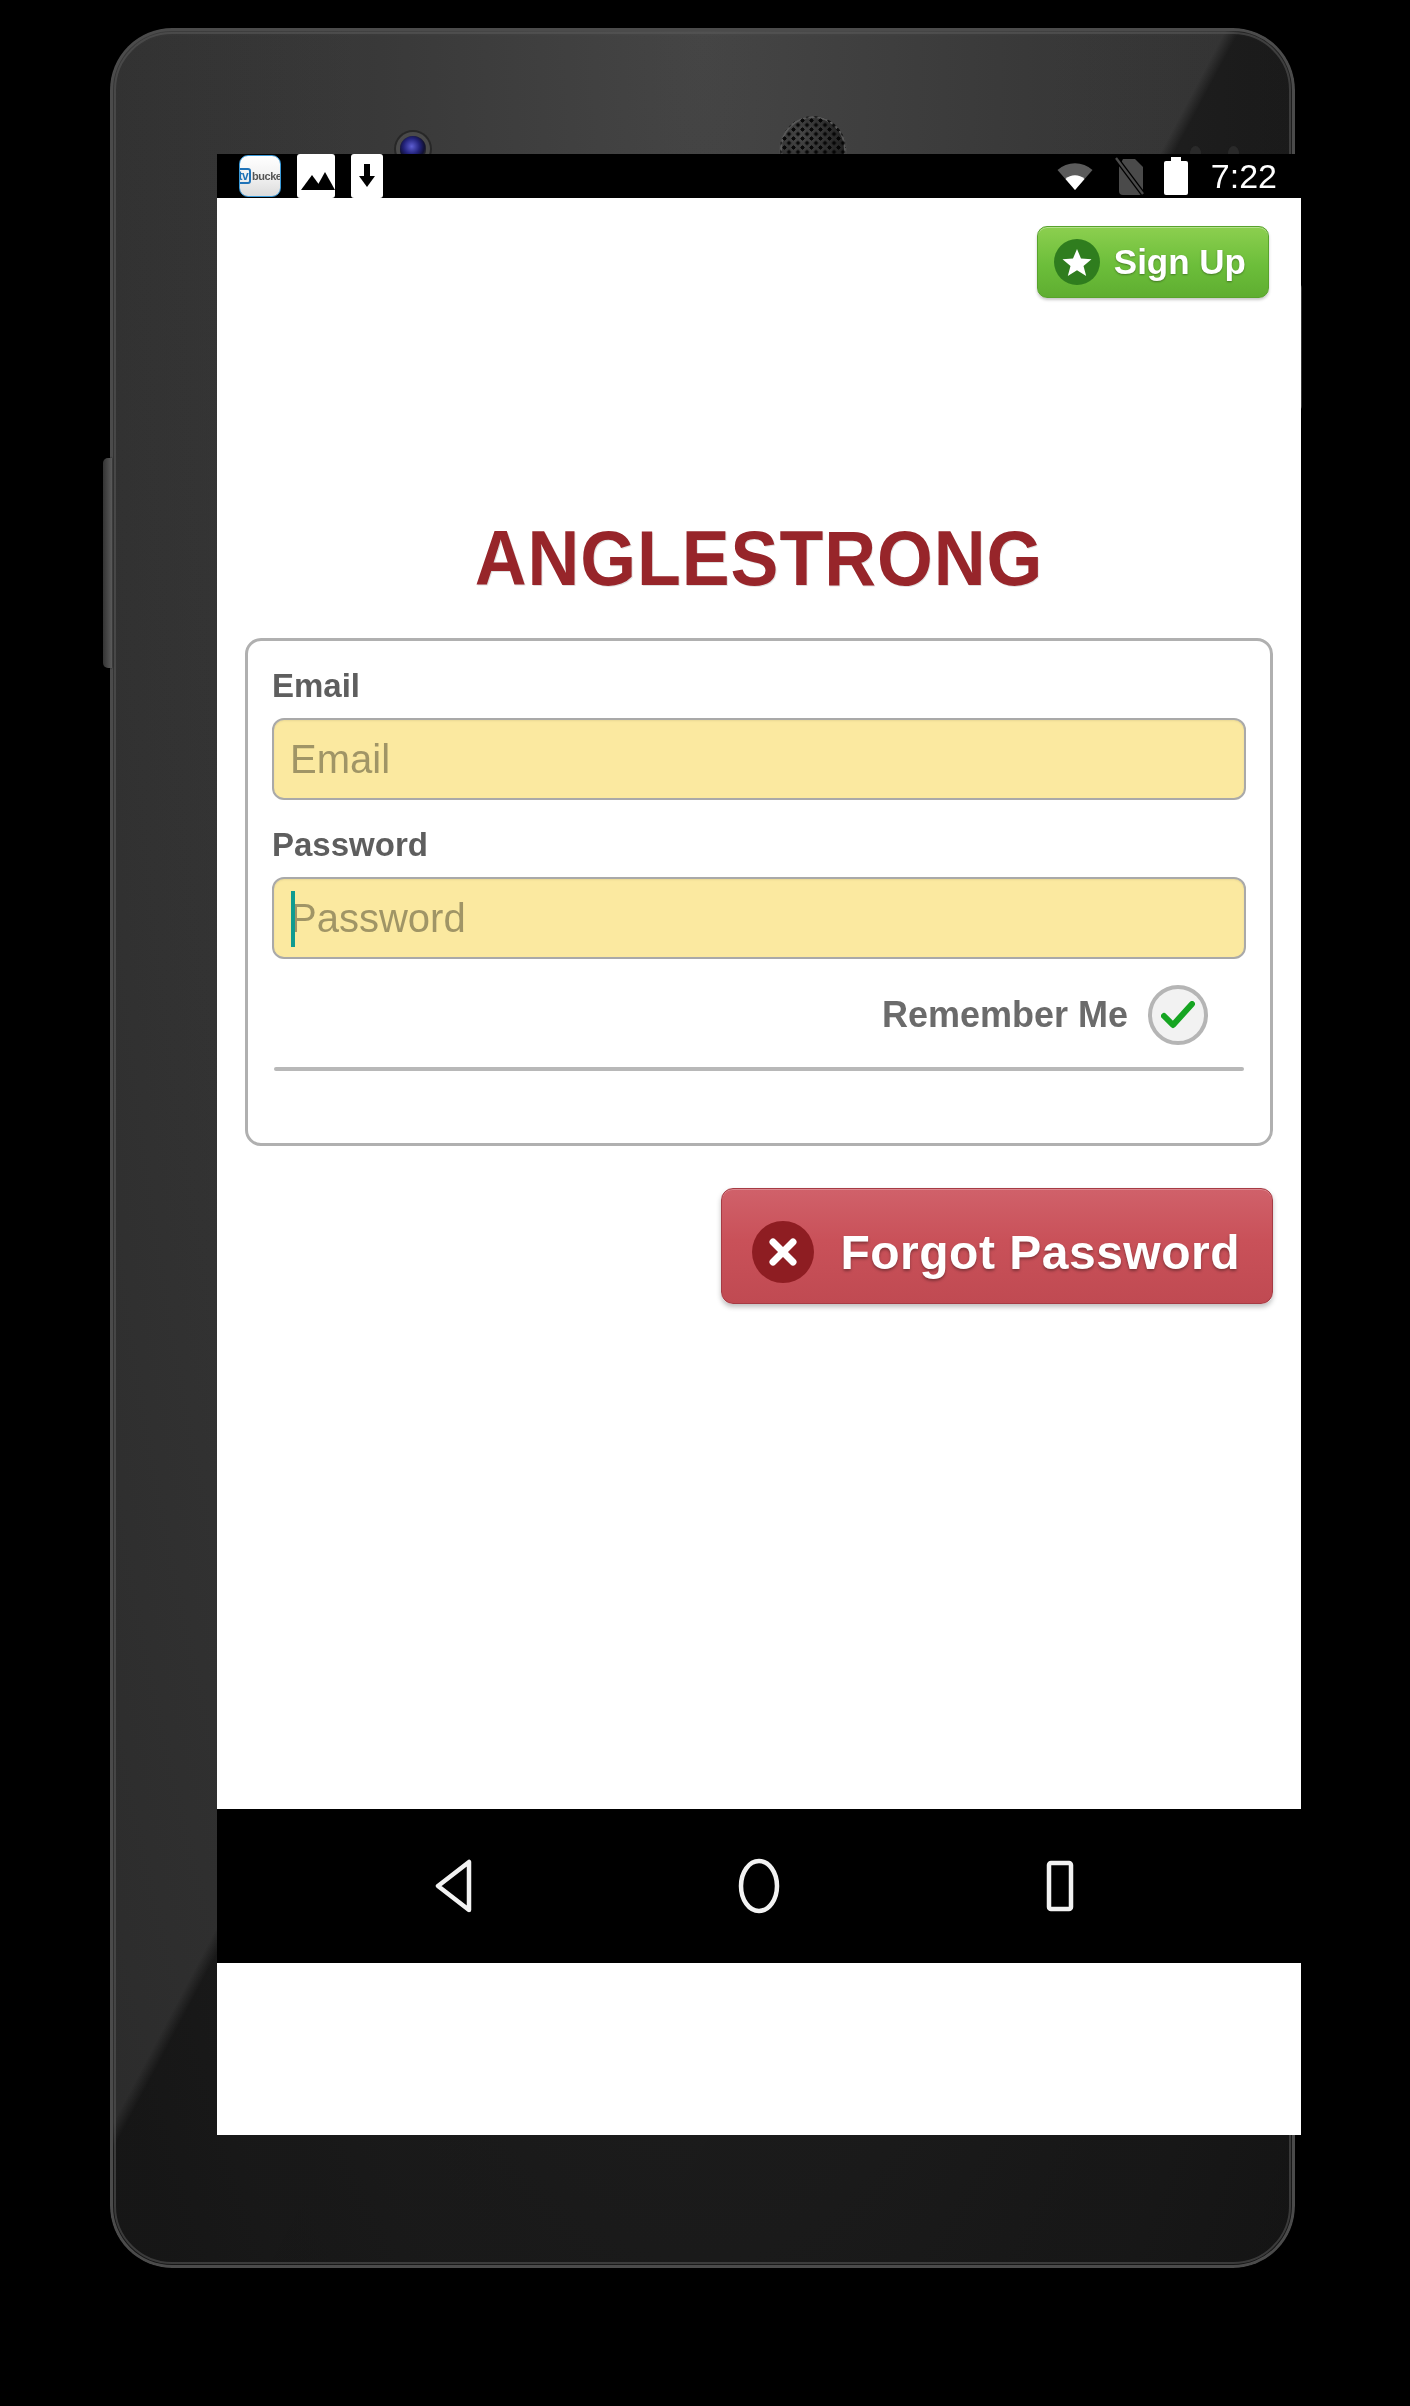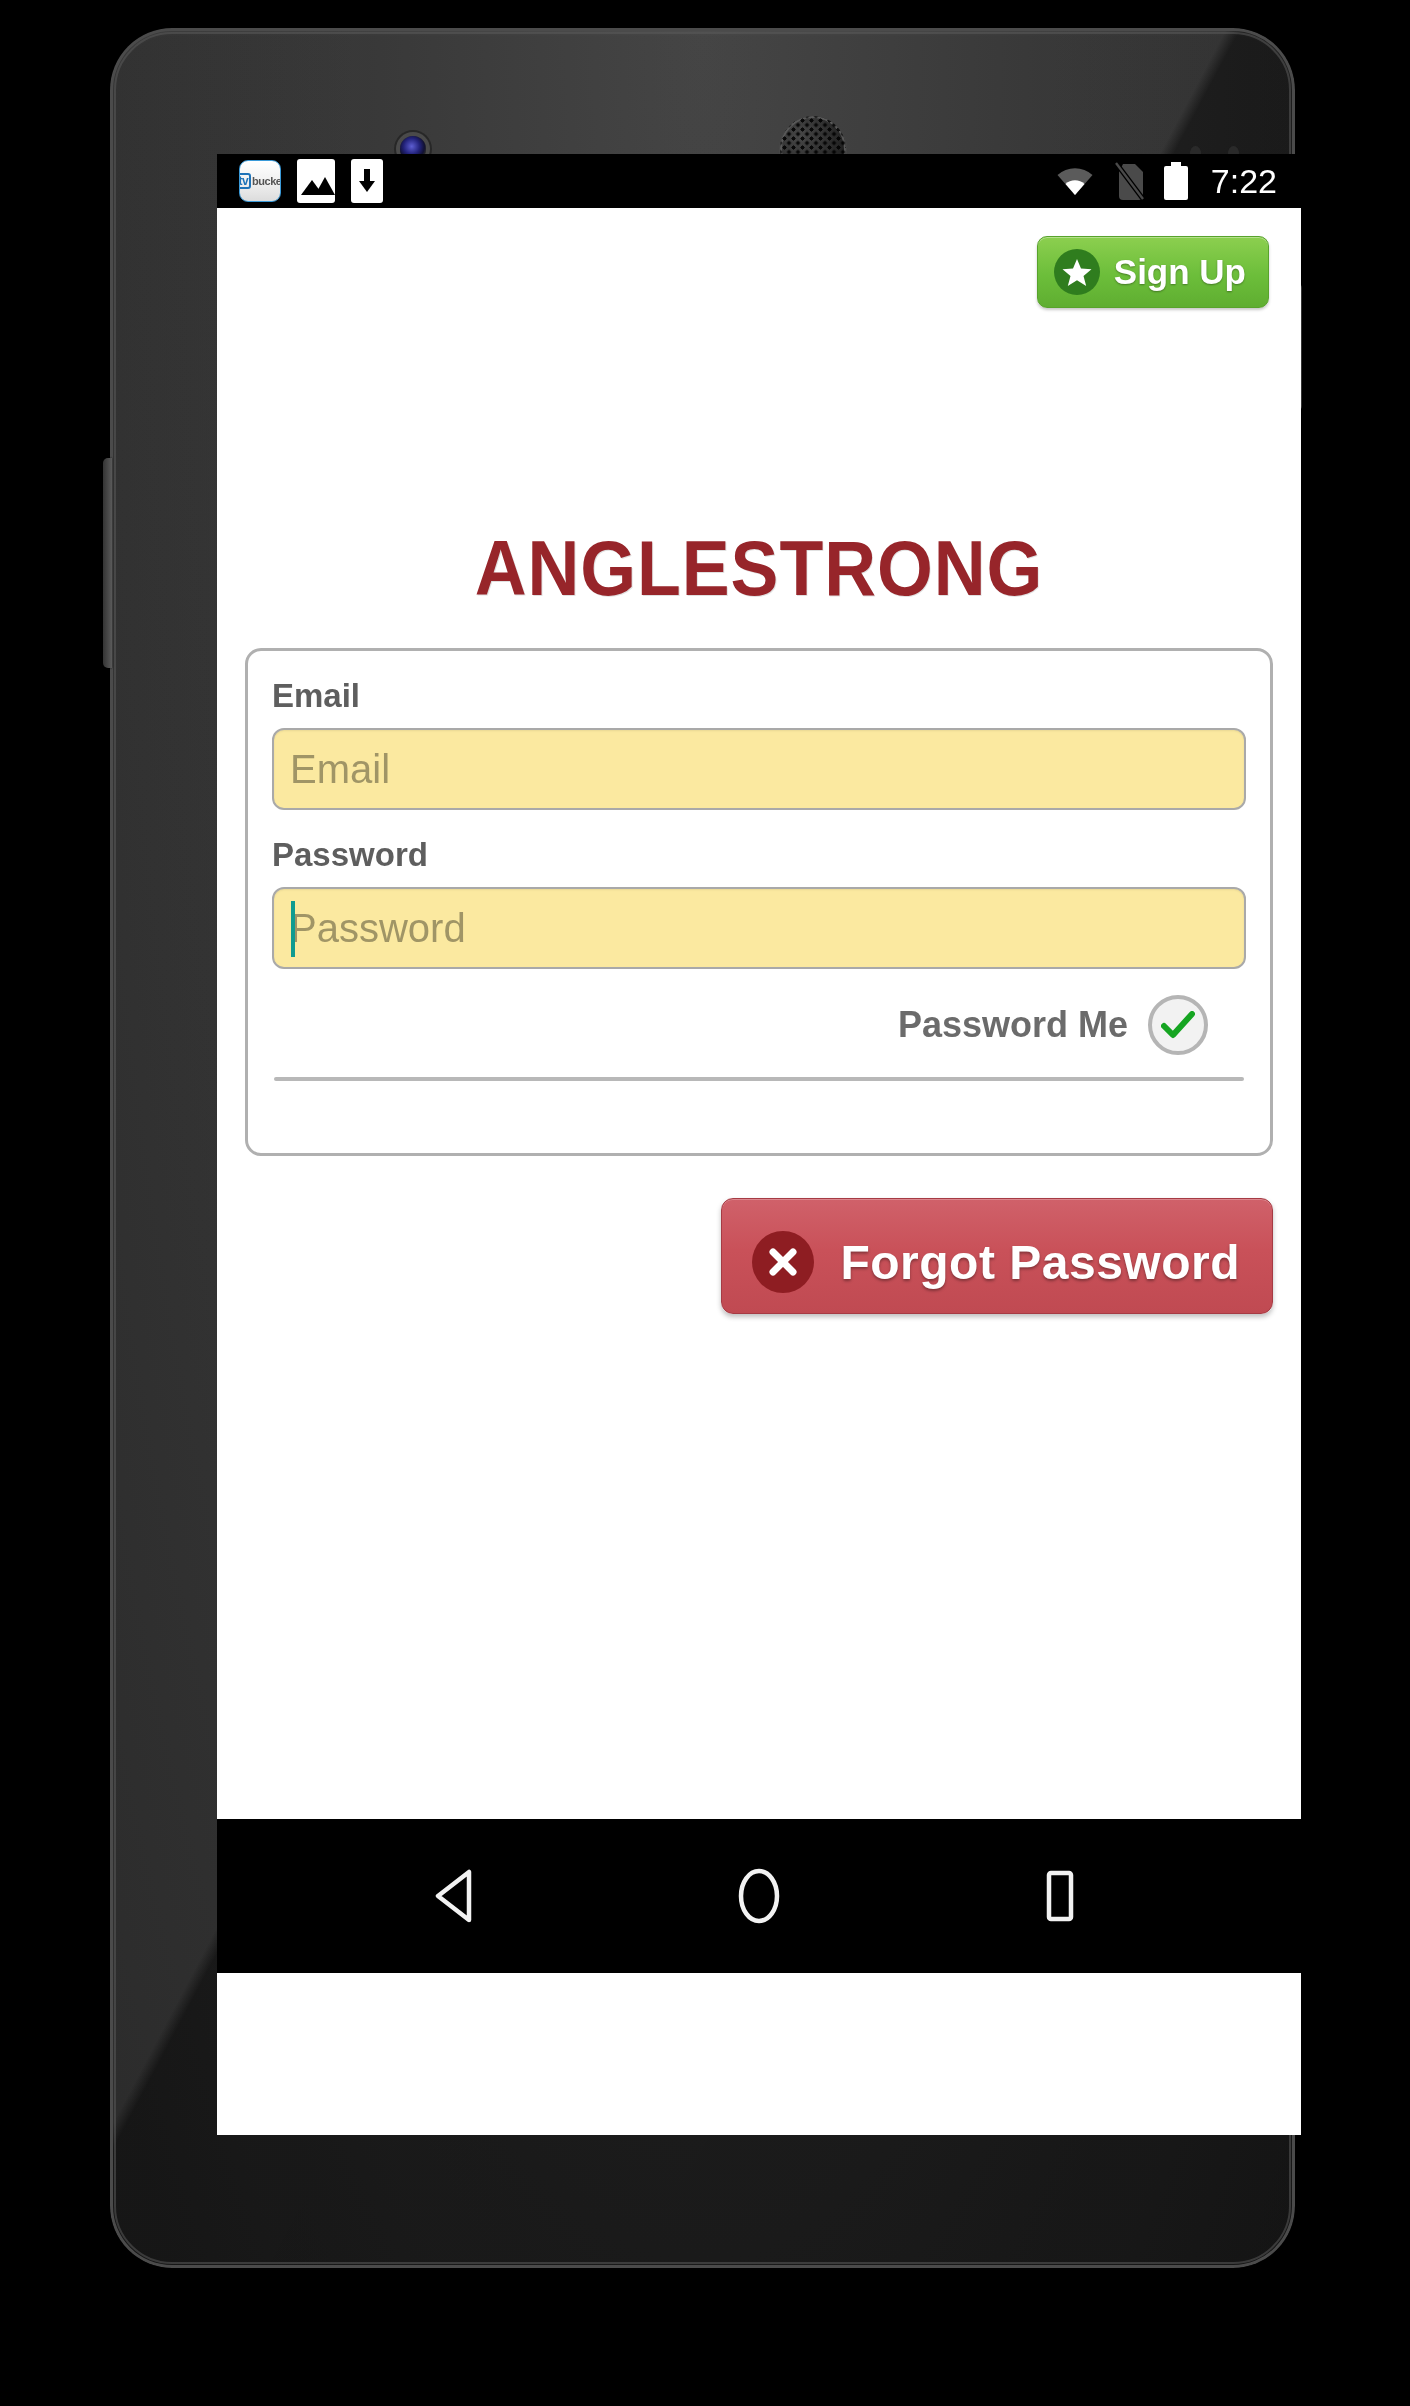--- a/index.html
+++ b/index.html
@@ -124,21 +124,21 @@
     top: 126px;
     width: 1084px;
     height: 1981px;
     background: #ffffff;
     overflow: hidden;
   }
 
   
   .status-bar {
     position: relative;
-    height: 54px;
+    height: 44px;
     background: #000000;
     display: flex;
     align-items: center;
     padding: 0 24px 0 22px;
   }
   .status-left {
     display: flex;
     align-items: center;
     gap: 16px;
   }
@@ -498,21 +498,21 @@
             <input class="text-input" type="text" placeholder="Email" style="">
           </div>
 
           <div class="field-label">Password</div>
           <div class="input-wrap">
             <input class="text-input focused" type="text" placeholder="Password" style="">
             <span class="caret"></span>
           </div>
 
           <div class="remember-row">
-            <span class="remember-label">Password Me</span>
+            <span class="remember-label">Remember Me</span>
             <span class="check-circle">
               <svg width="34" height="28" viewBox="0 0 34 28" aria-hidden="true">
                 <polyline points="3,15 12,24 31,3" fill="none" stroke="#16a522" stroke-width="6" stroke-linecap="round" stroke-linejoin="round"></polyline>
               </svg>
             </span>
           </div>
 
           <div class="divider"></div>
 
         </div>

